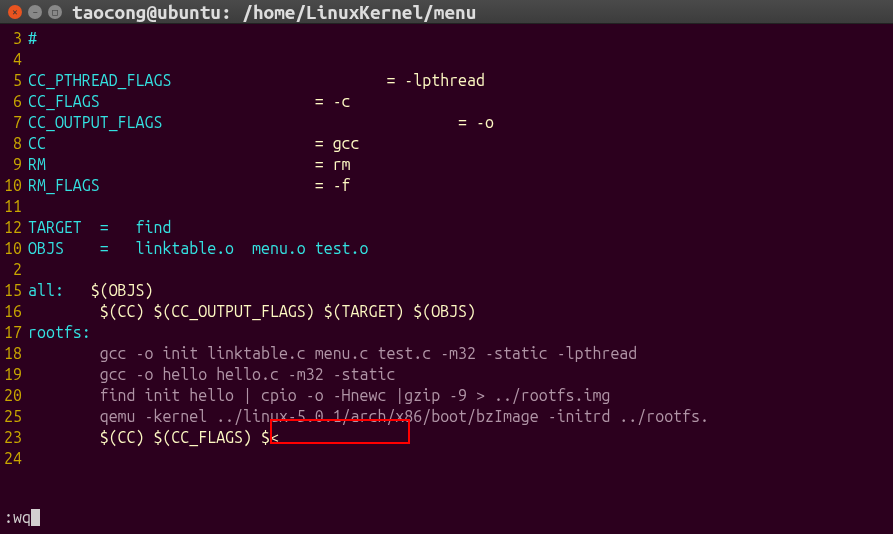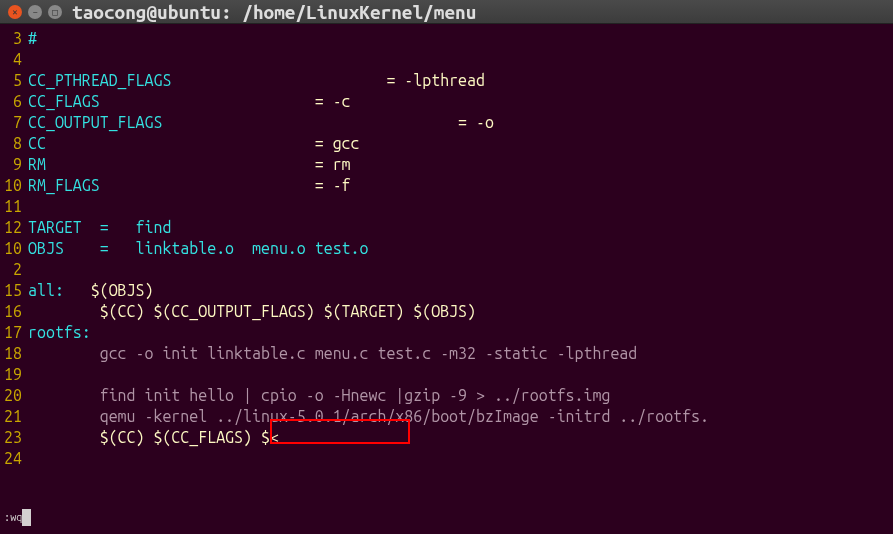--- a/index.html
+++ b/index.html
@@ -67,21 +67,21 @@
     .content {
       color: #b094a6;
     }
     .cyan { color: #34e2e2; }
     .white { color: #fef9c3; }
     .cmd-line {
       position: absolute;
       bottom: 6px;
       left: 4px;
       color: #d3d0d0;
-      font-size: 11px;
+      font-size: 16px;
       display: flex;
       align-items: center;
     }
     .cursor {
       display: inline-block;
       width: 9px;
       height: 17px;
       background: #d3d0d0;
       vertical-align: text-bottom;
     }
@@ -177,29 +177,30 @@
     <span class="content cyan">rootfs:</span>
   </div>
 
   <div class="line">
     <span class="lineno">18</span>
     <span class="content">        gcc -o init linktable.c menu.c test.c -m32 -static -lpthread</span>
   </div>
 
   <div class="line">
     <span class="lineno">19</span>
+    <span class="content">        gcc -o hello hello.c -m32 -static</span>
   </div>
 
   <div class="line">
     <span class="lineno">20</span>
     <span class="content">        find init hello | cpio -o -Hnewc |gzip -9 &gt; ../rootfs.img</span>
   </div>
 
   <div class="line">
-    <span class="lineno">21</span>
+    <span class="lineno">25</span>
     <span class="content">        qemu -kernel ../linux-5.0.1/arch/x86/boot/bzImage -initrd ../rootfs.</span>
   </div>
 
 
 
   <div class="line">
     <span class="lineno">23</span>
     <span class="content white">        $(CC) $(CC_FLAGS) $&lt;</span>
   </div>
 

